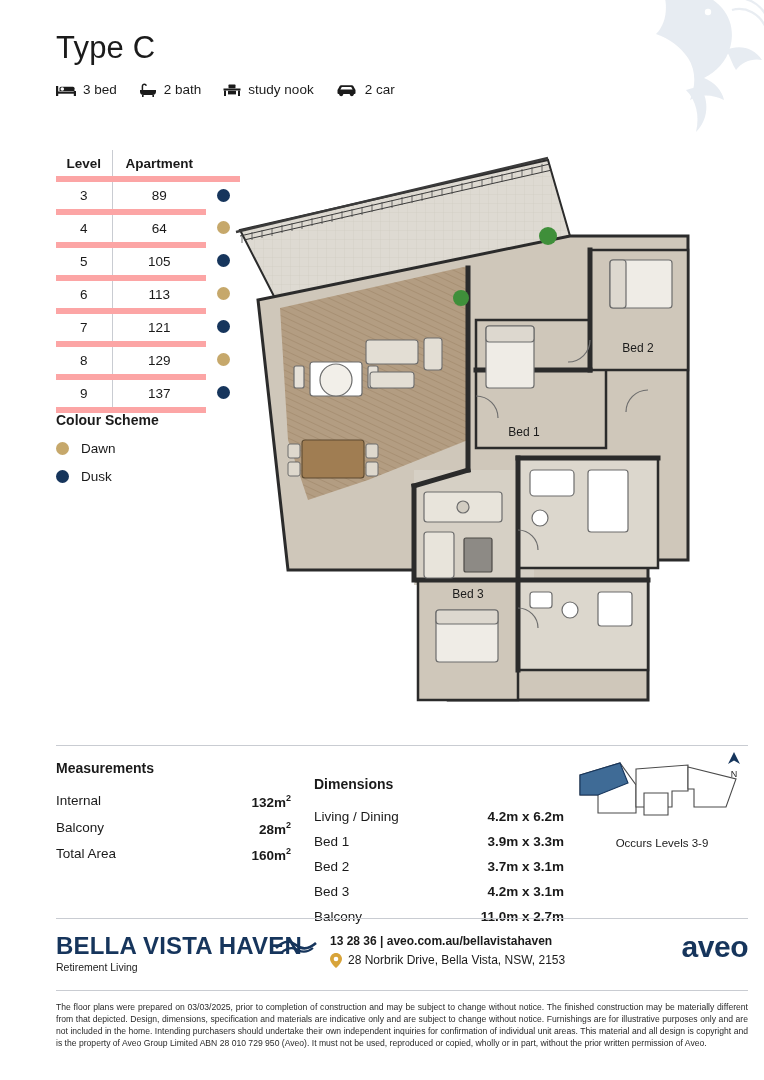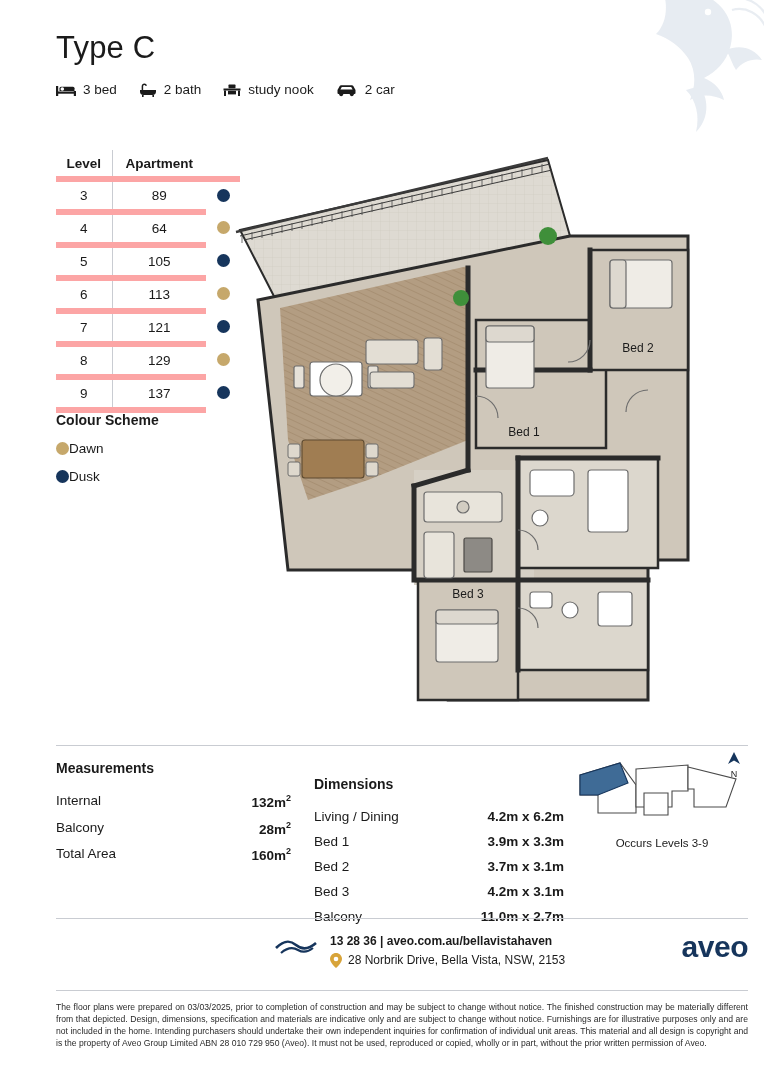--- a/index.html
+++ b/index.html
@@ -54,21 +54,21 @@
   .lvl-table td.dotcell { border-bottom: none; border-right: none; width: 34px; }
   .dot { width: 13px; height: 13px; border-radius: 50%; display: inline-block; }
 
   
   .cs-title {
     position: absolute; left: 36px; top: 412px;
     font-size: 14px; font-weight: 700;
   }
   .cs-item {
     position: absolute; left: 36px;
-    display: flex; align-items: center; 
+    display: flex; align-items: center; gap: 12px;
     font-size: 13.5px;
   }
   .cs-item.i0 { top: 441px; }
   .cs-item.i1 { top: 469px; }
 
   
   .plan { position: absolute; left: 198px; top: 140px; width: 520px; height: 580px; }
   .plan svg { display:block; }
 
   
@@ -450,20 +450,24 @@
         <path d="M112 12 L160 24 L150 52 L118 52 L118 34 L112 34 Z"></path>
         <path d="M68 38 L92 38 L92 60 L68 60 Z"></path>
       </g>
       <path d="M4 20 L44 8 L52 28 L22 40 L4 40 Z" fill="#3f6b96" stroke="#16355c" stroke-width="1.1"></path>
     </svg>
     <div class="kp-caption">Occurs Levels 3-9</div>
   </div>
 
   <div class="hr hr2"></div>
 
+  <div class="brand">
+    <div class="brand-name">BELLA VISTA HAVEN</div>
+    <div class="brand-sub">Retirement Living</div>
+  </div>
   <div class="brand-wave">
     <svg width="42" height="20" viewBox="0 0 42 20">
       <path d="M1 12 C9 4, 15 4, 21 9 C27 14, 33 14, 41 7" fill="none" stroke="#16355c" stroke-width="2.6"></path>
       <path d="M6 17 C13 11, 18 11, 23 14 C28 17, 33 16, 38 12" fill="none" stroke="#16355c" stroke-width="2.2"></path>
     </svg>
   </div>
 
   <div class="contact">
     <div class="line1">13 28 36 | aveo.com.au/bellavistahaven</div>
     <div class="line2">

